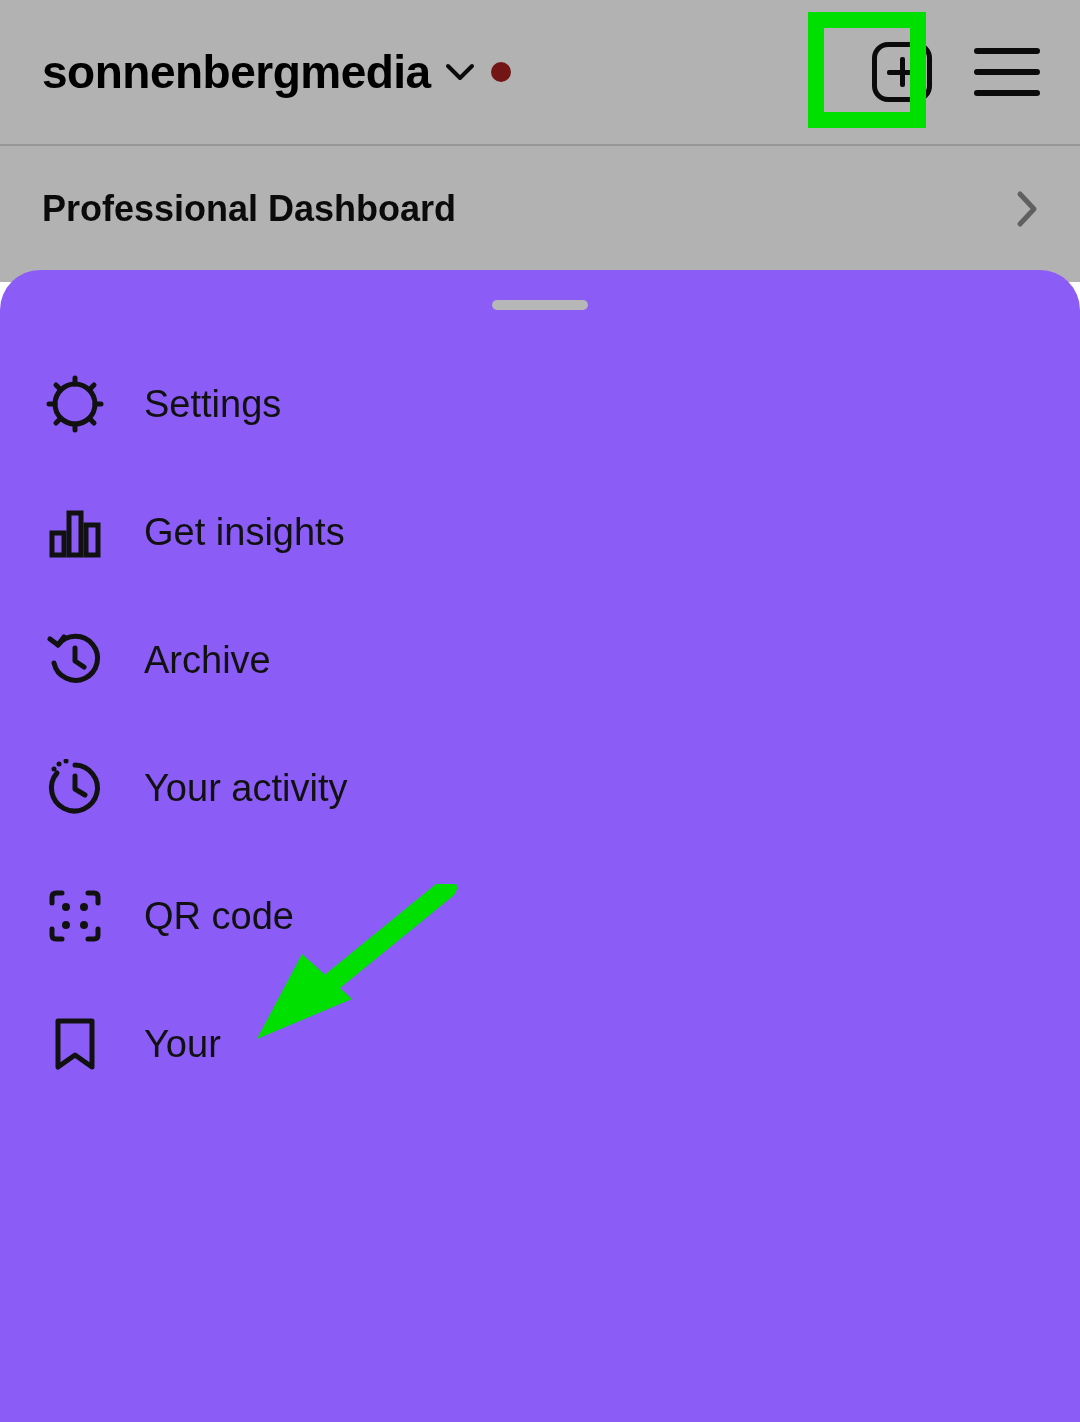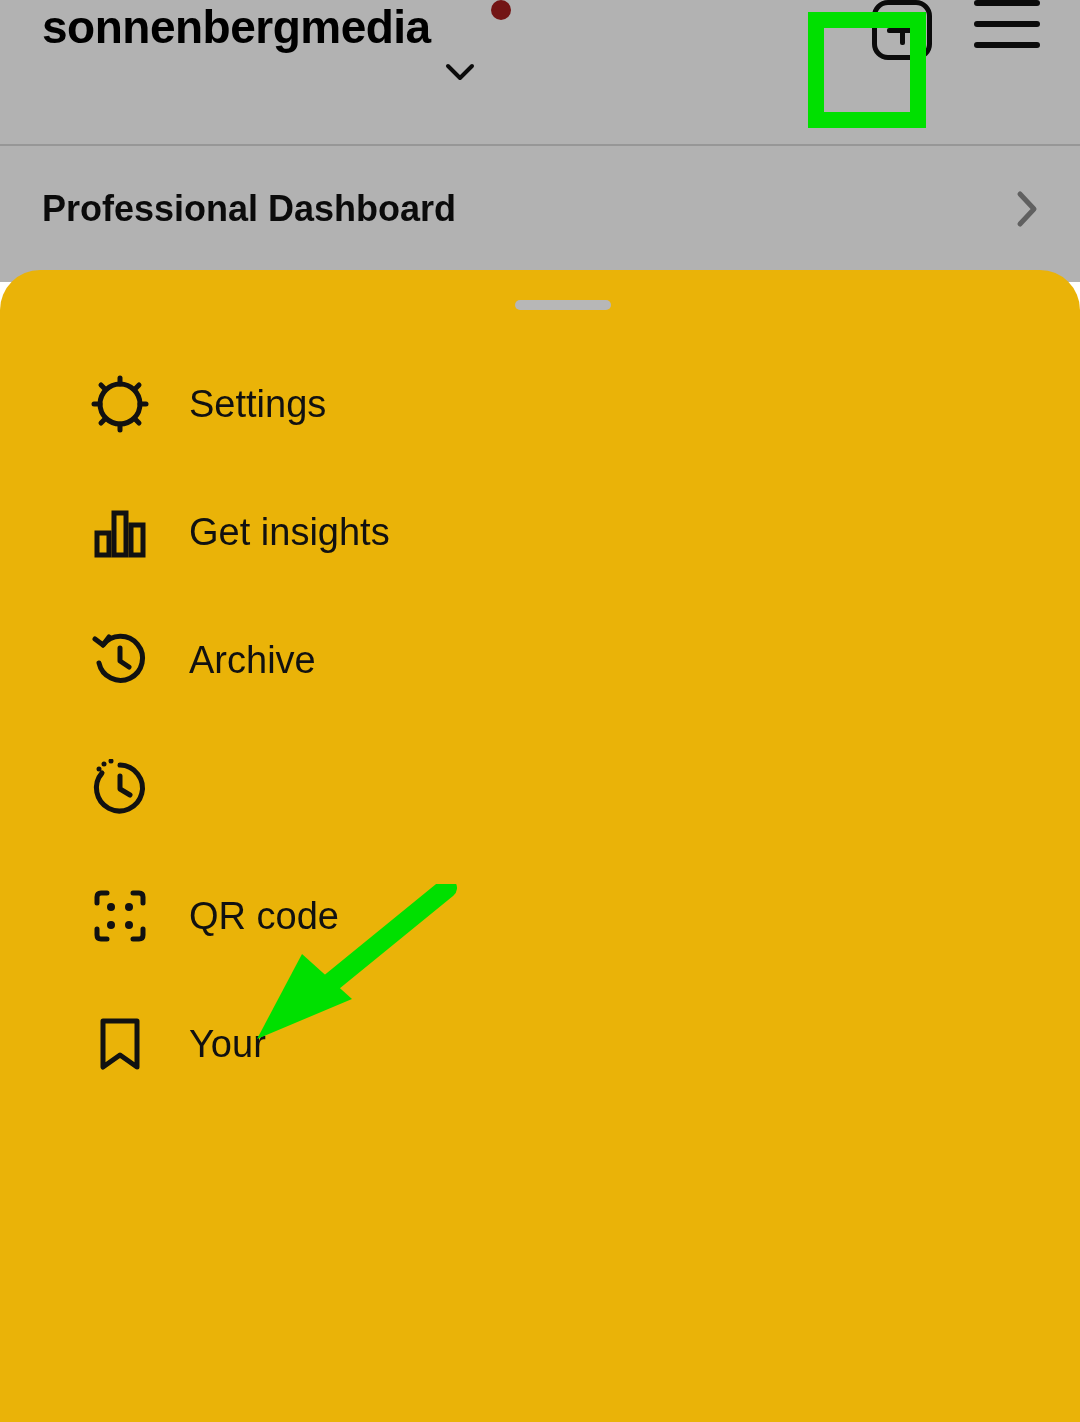--- a/index.html
+++ b/index.html
@@ -4,21 +4,21 @@
 <style>
   * { box-sizing: border-box; margin: 0; padding: 0; }
   html, body { width: 1080px; height: 1422px; font-family: -apple-system, Helvetica, Arial, sans-serif; background:#fff; }
   body { position: relative; overflow: hidden; }
 
   
   .bg-layer { position:absolute; inset:0; background:#fff; }
   .dim { position:absolute; left:0; top:0; width:1080px; height:282px; }
   .dim-overlay { position:absolute; left:0; top:0; width:1080px; height:282px; background:rgba(0,0,0,0.30); pointer-events:none; }
 
-  .header { display:flex; height:144px; padding:0 40px 0 42px; }
+  .header { display:flex; align-items:center; height:144px; padding:0 40px 0 42px; }
   .username { font-size:46px; font-weight:700; letter-spacing:-0.5px; }
   .chev { margin-left:14px; display:flex; align-items:center; }
   .reddot { width:20px; height:20px; border-radius:50%; background:#a51f1f; margin-left:16px; }
   .spacer { flex:1; }
   .sq-btn { width:60px; height:60px; border:5px solid #111; border-radius:16px; display:flex; align-items:center; justify-content:center; margin-right:42px; }
   .plus-h { width:30px; height:5px; background:#111; border-radius:2px; position:absolute; }
   .plus-v { width:5px; height:30px; background:#111; border-radius:2px; position:absolute; }
   .sq-inner { position:relative; width:30px; height:30px; }
 
   .ham { width:66px; height:48px; display:flex; flex-direction:column; justify-content:space-between; }
@@ -26,21 +26,21 @@
 
   .ham-highlight { position:absolute; top:12px; left:808px; width:118px; height:116px; border:16px solid #00e000; pointer-events:none; }
 
   .dash-row { height:128px; border-top:2px solid #d9d9d9; display:flex; align-items:center; padding:0 42px; justify-content:space-between; }
   .dash-text { display:flex; flex-direction:row; gap:6px; }
   .dash-title { font-size:36px; font-weight:600; color:#111; }
   .dash-sub { font-size:34px; color:#6c6c6c; }
   .chev-right { }
 
   
-  .sheet { position:absolute; left:0; right:0; top:270px; bottom:0; background:#eab308; border-top-left-radius:40px; border-top-right-radius:40px;padding-left:45px; }
+  .sheet { position:absolute; left:0; right:0; top:270px; bottom:0; background:#8b5cf6; border-top-left-radius:40px; border-top-right-radius:40px; }
   .handle { width:96px; height:10px; background:#b7b7b7; border-radius:5px; margin:30px auto 30px; }
   .menu { padding:0 46px; }
   .menu-item { display:flex; align-items:center; height:128px; gap:40px; }
   .icon-wrap { width:58px; height:58px; display:flex; align-items:center; justify-content:center; }
   .menu-label { font-size:38px; color:#111; }
 
   .arrow-annot { position:absolute; left:257px; top:884px; width:200px; height:160px; pointer-events:none; }
 
   svg { display:block; }
 </style>
@@ -137,20 +137,21 @@
         <svg width="58" height="58" viewBox="0 0 58 58">
           <path d="M 29 6 A 23 23 0 1 1 11 14" fill="none" stroke="#111" stroke-width="5" stroke-linecap="round"></path>
           <g stroke="#111" stroke-width="5" stroke-linecap="round">
             <line x1="8" y1="10" x2="8" y2="10"></line>
               <line x1="13" y1="5" x2="13" y2="5"></line>
             <line x1="20" y1="2" x2="20" y2="2"></line>
           </g>
           <polyline points="29,17 29,30 39,36" fill="none" stroke="#111" stroke-width="5" stroke-linecap="round" stroke-linejoin="round"></polyline>
         </svg>
       </span>
+      <span class="menu-label">Your activity</span>
     </div>
 
     <div class="menu-item">
       <span class="icon-wrap">
         <svg width="58" height="58" viewBox="0 0 58 58" fill="none" stroke="#111" stroke-width="5" stroke-linecap="round">
           <path d="M6 16 V10 Q6 6 10 6 H16"></path>
             <path d="M42 6 H48 Q52 6 52 10 V16"></path>
           <path d="M52 42 V48 Q52 52 48 52 H42"></path>
             <path d="M16 52 H10 Q6 52 6 48 V42"></path>
           <circle cx="20" cy="20" r="4" fill="#111" stroke="none"></circle>

